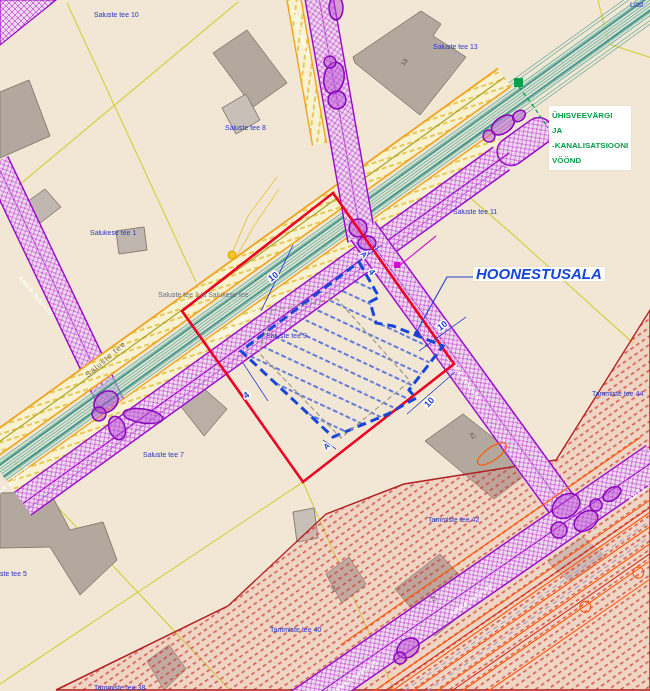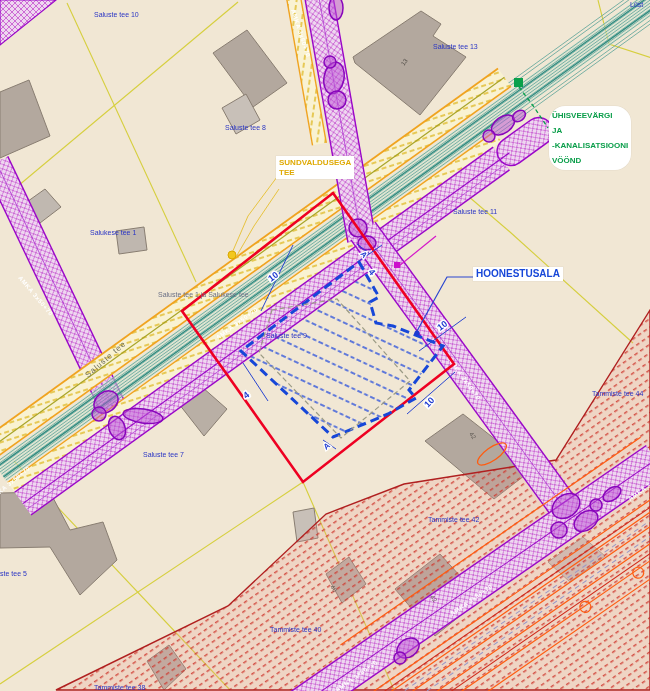--- a/index.html
+++ b/index.html
@@ -14,22 +14,22 @@
   }
   .plabel.gray{color:#6b7086;}
   .callout{
     position:absolute;background:#ffffff;padding:2px 3px;
     font-weight:bold;font-size:8px;line-height:9.5px;white-space:nowrap;
     box-shadow:0 0 0 0.5px rgba(0,0,0,0.05);
   }
   .callout div{white-space:nowrap;}
   #co-sund{left:276px;top:156px;color:#dfaa05;}
   #co-elektri{left:436px;top:218px;color:#d519c9;}
-  #co-hoon{left:473px;top:267px;color:#1747d8;font-size:10px;}
-  #co-uvk{left:549px;top:106px;color:#0a9e4a;line-height:15px;border-radius:16px;}
+  #co-hoon{left:473px;top:267px;color:#1747d8;font-size:15px;font-style:italic;}
+  #co-uvk{left:549px;top:106px;color:#0a9e4a;line-height:15px;}
   svg text.cable{fill:#ffffff;font-size:6px;letter-spacing:0.6px;font-weight:bold;}
   svg text.dim{fill:#1f3bd0;font-size:9px;font-weight:bold;paint-order:stroke;stroke:#ffffff;stroke-width:3px;}
   svg text.sect{fill:#1f3bd0;font-size:8px;font-weight:bold;paint-order:stroke;stroke:#ffffff;stroke-width:2.5px;}
   svg text.bnum{fill:#55504a;font-size:6px;}
   svg text.road{fill:#6f705c;font-size:8px;letter-spacing:1px;}
 </style>
 </head>
 <body>
 
 <div id="stage">
@@ -262,24 +262,20 @@
 <div class="plabel" style="left:453px;top:208px;">Saluste tee 11</div>
 <div class="plabel" style="left:266px;top:332px;">Saluste tee 9</div>
 <div class="plabel" style="left:143px;top:451px;">Saluste tee 7</div>
 <div class="plabel" style="left:-14px;top:570px;">Saluste tee 5</div>
 <div class="plabel" style="left:592px;top:390px;">Tammiste tee 44</div>
 <div class="plabel" style="left:428px;top:516px;">Tammiste tee 42</div>
 <div class="plabel" style="left:270px;top:626px;">Tammiste tee 40</div>
 <div class="plabel" style="left:94px;top:684px;">Tammiste tee 38</div>
 <div class="plabel" style="left:630px;top:1px;">Lüst</div>
 
-<div class="callout" id="co-sund">
-  <div>SUNDVALDUSEGA</div>
-  <div>TEE</div>
-</div>
 <div class="callout" id="co-hoon">
   <div>HOONESTUSALA</div>
 </div>
 <div class="callout" id="co-uvk">
   <div>ÜHISVEEVÄRGI</div>
   <div>JA</div>
   <div>-KANALISATSIOONI</div>
   <div>VÖÖND</div>
 </div>
 </div>

